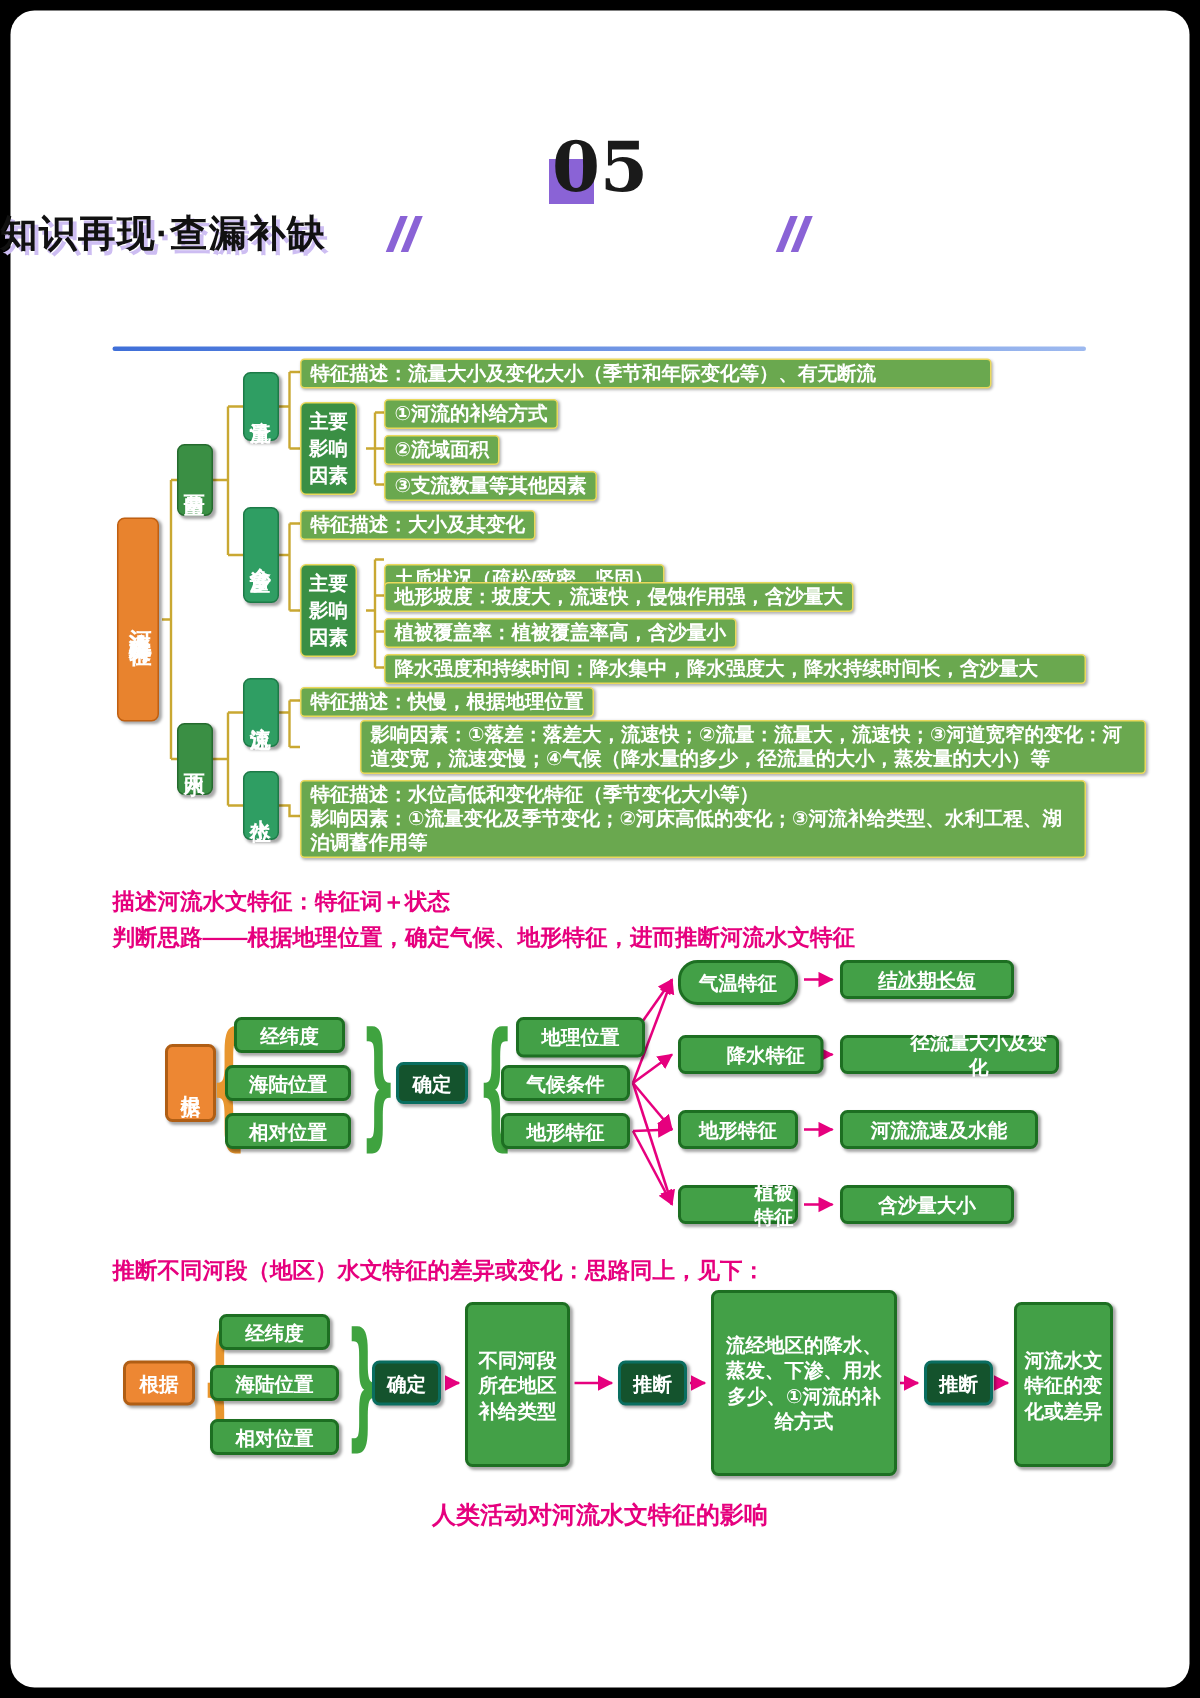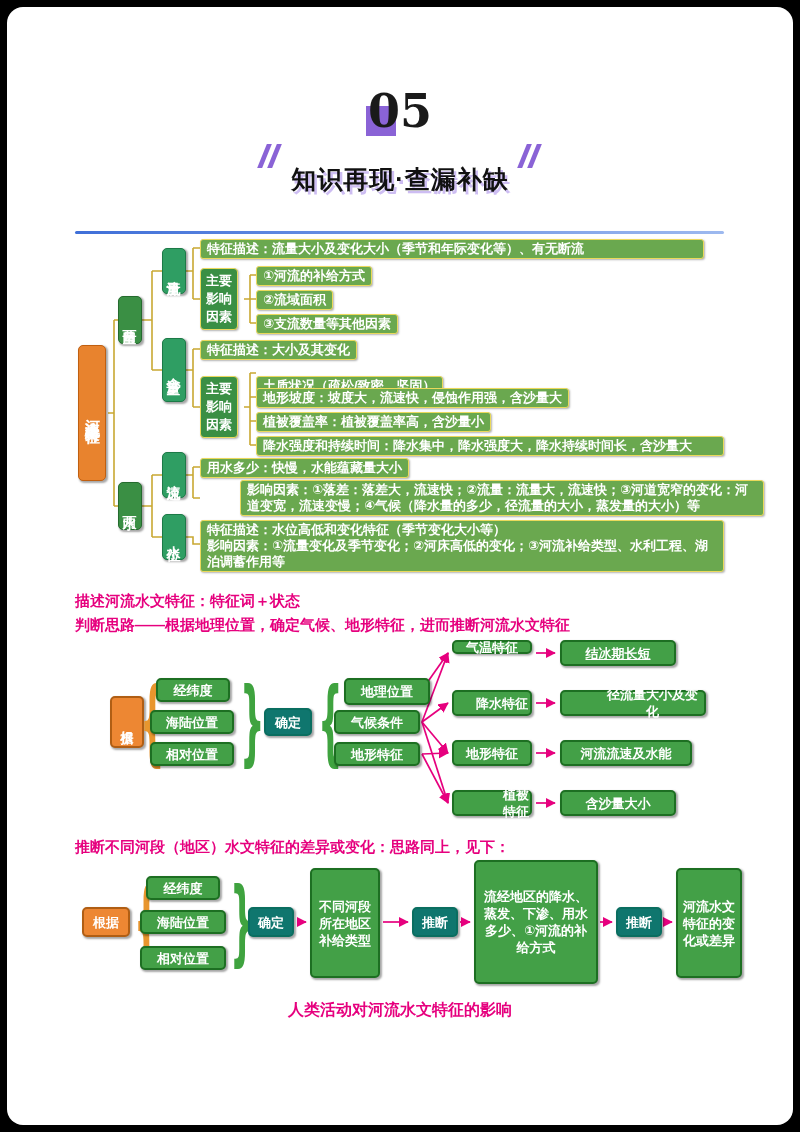--- a/index.html
+++ b/index.html
@@ -4,42 +4,42 @@
 <style>
   * { margin:0; padding:0; box-sizing:border-box; }
   html,body { width:800px; height:1132px; }
   body { position:relative; background:#000; font-family:"Liberation Sans","DejaVu Sans",sans-serif; overflow:hidden; }
   .sheet { position:absolute; left:7px; top:7px; width:786px; height:1118px; background:#ffffff; border-radius:16px; }
   svg.overlay { position:absolute; left:0; top:0; width:800px; height:1132px; z-index:1; pointer-events:none; }
   .abs { position:absolute; z-index:2; }
 
   .page-number { left:0; top:84px; width:800px; text-align:center; font-family:"DejaVu Serif","Liberation Serif",serif; font-size:46px; font-weight:600; color:#1a1a1a; z-index:3; }
   .psquare { left:366px; top:106px; width:30px; height:30px; background:#8a63d6; z-index:2; }
-  .page-title { left:0; top:139px; width:800px; text-align:center; font-size:25px; font-weight:bold; color:#111; letter-spacing:1px; text-shadow:2.5px 2.5px 0 #cdbdf2; z-index:3;margin-top:24px; }
+  .page-title { left:0; top:139px; width:800px; font-size:25px; font-weight:bold; color:#111; letter-spacing:1px; text-shadow:2.5px 2.5px 0 #cdbdf2; z-index:3; }
   .slash { width:5px; height:24px; background:#8a63d6; transform:skewX(-22deg); z-index:3; }
 
   .heading { left:75px; top:196px; font-size:16px; font-weight:bold; color:#ffffff; text-decoration:underline; text-underline-offset:3px; }
   .blueline { left:75px; top:231px; width:649px; height:3px; background:linear-gradient(90deg,#3f6fd8,#9db9ef); border-radius:2px; }
 
   .node { display:flex; align-items:center; justify-content:center; color:#fff; font-weight:bold; border-radius:5px; box-shadow:1.5px 1.5px 2px rgba(0,0,0,.35); text-align:center; }
   .vert { writing-mode:vertical-rl; text-orientation:upright; letter-spacing:2px; }
   .root   { background:#e8832e; border:1px solid #c05f10; font-size:15px; }
   .branch { background:#3a8f44; border:1px solid #256b2e; font-size:14px; }
   .gnode  { background:#2f9e63; border:1px solid #1c7a47; font-size:14px; }
 
   .bar { background:#6aa84f; border:1px solid #ead95c; border-radius:3px; color:#fff; font-weight:bold; font-size:13px; line-height:16px; padding:1px 6px; white-space:nowrap; box-shadow:1px 1px 2px rgba(0,0,0,.3); }
   .bar.block { white-space:normal;margin-left:40px; }
   .bar.pre { white-space:pre-line; }
   .factor { background:#3a8f44; border:1px solid #ead95c; border-radius:4px; color:#fff; font-weight:bold; font-size:13px; line-height:18px; width:38px; height:62px; display:flex; align-items:center; justify-content:center; text-align:center; box-shadow:1px 1px 2px rgba(0,0,0,.3); }
 
   .note { color:#e6007e; font-weight:bold; font-size:15px; white-space:nowrap; }
 
   .fb { display:flex; align-items:center; justify-content:center; color:#fff; font-weight:bold; font-size:13px; border-radius:5px; box-shadow:1.5px 1.5px 2px rgba(0,0,0,.35); text-align:center; line-height:17px; }
   .fb.green  { background:#43a047; border:2px solid #1d6f22; }
-  .fb.teal   { background:#0f766e; border:2px solid #0a6e60; }
+  .fb.teal   { background:#14532d; border:2px solid #0a6e60; }
   .fb.orange { background:#ed8733; border:2px solid #b05e14; }
   .fb.wrap { padding:4px; }
 
   .brace { font-family:"DejaVu Sans",sans-serif; font-weight:bold; font-size:46px; line-height:1; transform:scale(0.75,2.0); }
   .brace.orange { color:#e8962e; }
   .brace.green { color:#3fa33f; }
 </style>
 </head>
 <body>
 
@@ -99,34 +99,34 @@
 <div class="abs blueline"></div>
 
 <div class="abs node root vert" style="left:78px;top:345px;width:28px;height:136px;">河流水文特征</div>
 <div class="abs node branch vert" style="left:118px;top:296px;width:24px;height:48px;">两量</div>
 <div class="abs node branch vert" style="left:118px;top:482px;width:24px;height:48px;">两水</div>
 <div class="abs node gnode vert" style="left:162px;top:248px;width:24px;height:46px;">流量</div>
 <div class="abs node gnode vert" style="left:162px;top:338px;width:24px;height:64px;">含沙量</div>
 <div class="abs node gnode vert" style="left:162px;top:452px;width:24px;height:46px;">流速</div>
 <div class="abs node gnode vert" style="left:162px;top:514px;width:24px;height:46px;">水位</div>
 
-<div class="abs bar" style="left:200px;top:239px;width:504px;">特征描述：流量大小及变化大小（季节和年际变化等）、有无断流</div>
+<div class="abs bar" style="left:200px;top:239px;width:461px;">特征描述：流量大小及变化大小（季节和年际变化等）、有无断流</div>
 <div class="abs factor" style="left:200px;top:268px;">主要影响因素</div>
 <div class="abs bar" style="left:256px;top:266px;">①河流的补给方式</div>
 <div class="abs bar" style="left:256px;top:290px;">②流域面积</div>
 <div class="abs bar" style="left:256px;top:314px;">③支流数量等其他因素</div>
 
 <div class="abs bar" style="left:200px;top:340px;">特征描述：大小及其变化</div>
 <div class="abs factor" style="left:200px;top:376px;">主要影响因素</div>
 <div class="abs bar" style="left:256px;top:376px;text-decoration:underline;">土质状况（疏松/致密、坚固）</div>
 <div class="abs bar" style="left:256px;top:388px;">地形坡度：坡度大，流速快，侵蚀作用强，含沙量大</div>
 <div class="abs bar" style="left:256px;top:412px;">植被覆盖率：植被覆盖率高，含沙量小</div>
 <div class="abs bar" style="left:256px;top:436px;width:468px;">降水强度和持续时间：降水集中，降水强度大，降水持续时间长，含沙量大</div>
 
-<div class="abs bar" style="left:200px;top:458px;">用水多少：快慢，水能蕴藏量大小</div>
+<div class="abs bar" style="left:200px;top:458px;">特征描述：快慢，根据地理位置</div>
 <div class="abs bar block" style="left:200px;top:480px;width:524px;">影响因素：①落差：落差大，流速快；②流量：流量大，流速快；③河道宽窄的变化：河道变宽，流速变慢；④气候（降水量的多少，径流量的大小，蒸发量的大小）等</div>
 
 <div class="abs bar pre" style="left:200px;top:520px;width:524px;">特征描述：水位高低和变化特征（季节变化大小等）
 影响因素：①流量变化及季节变化；②河床高低的变化；③河流补给类型、水利工程、湖泊调蓄作用等</div>
 
 <div class="abs note" style="left:75px;top:592px;">描述河流水文特征：特征词＋状态</div>
 <div class="abs note" style="left:75px;top:616px;">判断思路——根据地理位置，确定气候、地形特征，进而推断河流水文特征</div>
 <div class="abs note" style="left:75px;top:838px;">推断不同河段（地区）水文特征的差异或变化：思路同上，见下：</div>
 <div class="abs note" style="left:0;top:1000px;width:800px;text-align:center;font-size:16px;">人类活动对河流水文特征的影响</div>
 
@@ -134,22 +134,22 @@
 <span class="abs brace orange" style="left:136px;top:699px;">{</span>
 <div class="abs fb green" style="left:156px;top:678px;width:74px;height:24px;">经纬度</div>
 <div class="abs fb green" style="left:150px;top:710px;width:84px;height:24px;">海陆位置</div>
 <div class="abs fb green" style="left:150px;top:742px;width:84px;height:24px;">相对位置</div>
 <span class="abs brace green" style="left:236px;top:699px;">}</span>
 <div class="abs fb teal" style="left:264px;top:708px;width:48px;height:28px;">确定</div>
 <span class="abs brace green" style="left:314px;top:699px;">{</span>
 <div class="abs fb green" style="left:344px;top:678px;width:86px;height:27px;">地理位置</div>
 <div class="abs fb green" style="left:334px;top:710px;width:86px;height:24px;">气候条件</div>
 <div class="abs fb green" style="left:334px;top:742px;width:86px;height:24px;">地形特征</div>
-<div class="abs fb green" style="left:452px;top:640px;width:80px;height:14px;">气温特征</div>
-<div class="abs fb green" style="left:452px;top:690px;width:80px;height:26px;padding-left:20px;">降水特征</div>
+<div class="abs fb green" style="left:452px;top:640px;width:80px;height:30px;border-radius:13px;">气温特征</div>
+<div class="abs fb green" style="left:452px;top:690px;width:97px;height:26px;padding-left:20px;">降水特征</div>
 <div class="abs fb green" style="left:452px;top:740px;width:80px;height:26px;">地形特征</div>
 <div class="abs fb green" style="left:452px;top:790px;width:80px;height:26px;padding-left:48px;">植被特征</div>
 <div class="abs fb green" style="left:560px;top:640px;width:116px;height:26px;text-decoration:underline;">结冰期长短</div>
 <div class="abs fb green" style="left:560px;top:690px;width:146px;height:26px;padding-left:39px;">径流量大小及变化</div>
 <div class="abs fb green" style="left:560px;top:740px;width:132px;height:26px;">河流流速及水能</div>
 <div class="abs fb green" style="left:560px;top:790px;width:116px;height:26px;">含沙量大小</div>
 
 <div class="abs fb orange" style="left:82px;top:907px;width:48px;height:30px;">根据</div>
 <span class="abs brace orange" style="left:130px;top:899px;">{</span>
 <div class="abs fb green" style="left:146px;top:876px;width:74px;height:24px;">经纬度</div>

